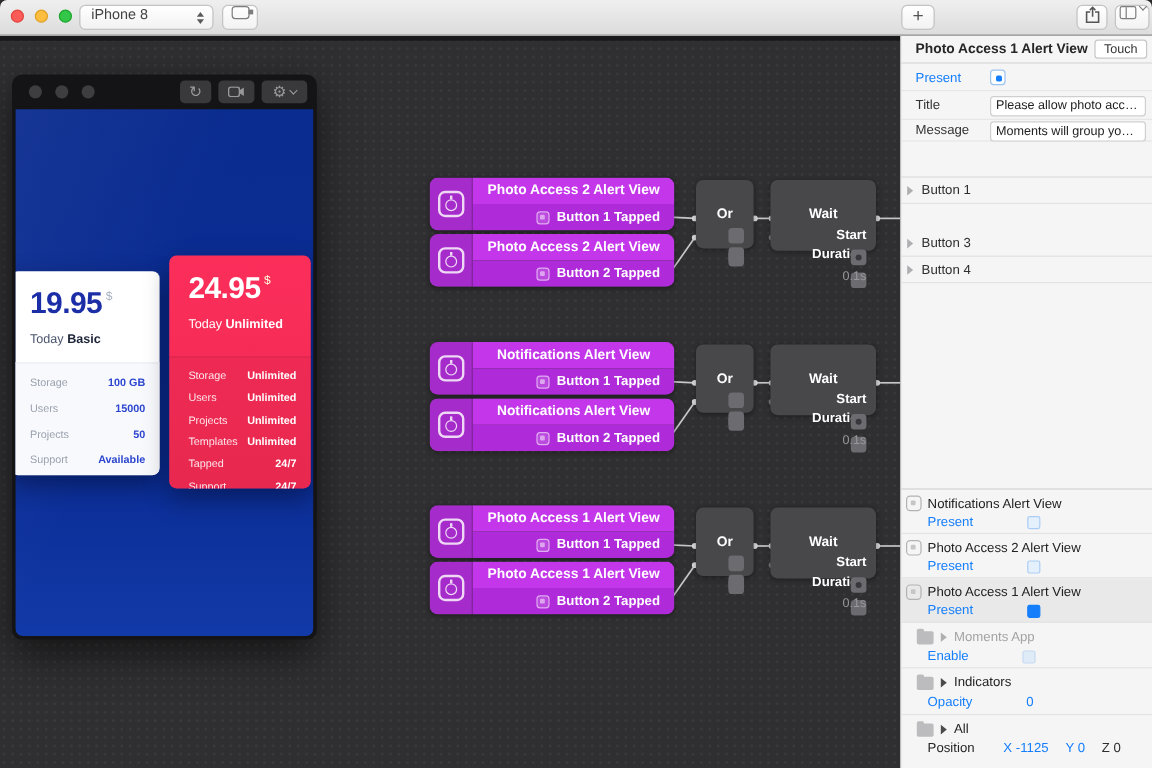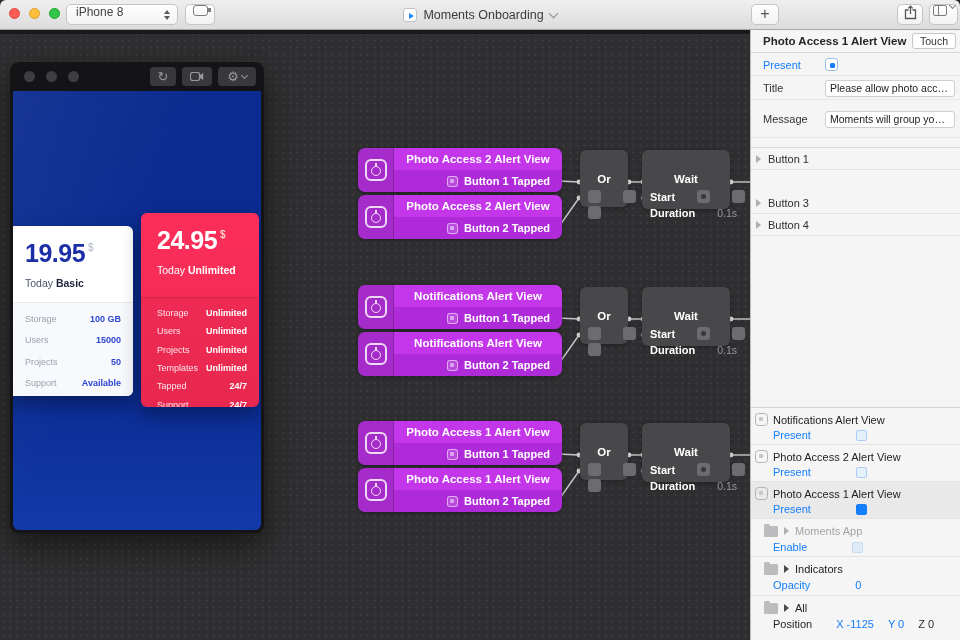--- a/index.html
+++ b/index.html
@@ -104,21 +104,21 @@
     display:flex; align-items:center; justify-content:flex-end; padding-right:12px; gap:6px; }
   .pcheck { width:11px; height:11px; border:1.5px solid rgba(255,255,255,0.55); border-radius:3px;
     background:rgba(255,255,255,0.15); position:relative; flex:none; }
   .pcheck::after { content:""; position:absolute; left:2px; top:2px; width:4px; height:4px; border-radius:1px; background:rgba(255,255,255,0.5); }
 
   .gnode { position:absolute; top:2px; background:#48484B; border-radius:6px; padding:5px 8px 6px;
     box-shadow:0 1px 4px rgba(0,0,0,0.35); }
   .or-node { left:222px; width:48px; height:57px; }
   .wait-node { left:284px; width:88px; height:59px; }
   .ntitle { height:16px; line-height:16px; text-align:center; color:#fff; font-size:11.5px; font-weight:bold; margin-bottom:2px;margin-top:16px; }
-  .nrow { height:13px; margin-top:3px; display:flex; align-items:flex-end; gap:22px; }
+  .nrow { height:13px; margin-top:3px; display:flex; align-items:flex-end; gap:6px;flex-direction:column; }
   .sq { width:13px; height:13px; border-radius:3px; background:#6B6B70; flex:none; }
   .sq-toggle { position:relative; }
   .sq-toggle::after { content:""; position:absolute; left:4px; top:4px; width:5px; height:5px; border-radius:50%; background:#38383B; }
   .nlabel { color:#fff; font-size:11px; font-weight:bold; }
   .nvalue { color:#98989C; font-size:10.5px; }
   .wrow1 { justify-content:flex-start; } .wrow1 .sq-out { margin-left:auto; }
   .flow-svg { position:absolute; left:0; top:0; width:750px; height:610px; pointer-events:none; }
   .flow-svg line { stroke:#C7C7C9; stroke-width:1.4; }
   .flow-svg circle { fill:#DBDBDD; }
   .flow-svg circle.dim { fill:#7E7E82; }
@@ -127,21 +127,21 @@
   .panel { position:absolute; left:750px; top:30px; width:210px; height:610px; background:#F5F5F5;
     border-left:1px solid #BDBDBD; font-size:11px; color:#262626; }
   .p-header { position:absolute; left:0; top:0; width:100%; height:23px; border-bottom:1px solid #D8D8D8;
     display:flex; align-items:center; padding:0 4px 0 12px; }
   .p-header-title { font-weight:bold; font-size:11.5px; flex:1; }
   .touch-btn { height:16px; padding:0 7px; background:#FFFFFF; border:1px solid #C7C7C7; border-radius:3px;
     font-size:10.5px; color:#333; display:flex; align-items:center; }
   .prop-row { position:absolute; left:0; width:100%; display:flex; align-items:center; padding-left:12px; border-bottom:1px solid #E7E7E7; }
   .row-present { top:24px; height:22px; }
   .row-title { top:47px; height:23px; }
-  .row-message { top:71px; height:37px;align-items:center; }
+  .row-message { top:71px; height:17px;align-items:center; }
   .row-tint { top:95px; height:22px; border-bottom:none; }
   .prop-label { width:62px; color:#333; }
   .link { color:#157EFB; }
   .prop-input { width:130px; height:17px; border:1px solid #CFCFCF; border-radius:3px; background:#fff;
     font-size:10.5px; color:#222; padding:0 4px; font-family:"Liberation Sans",sans-serif; white-space:nowrap; overflow:hidden; text-overflow:ellipsis; }
   .present-check { width:13px; height:13px; border:1px solid #9CC3EE; border-radius:3px; background:#fff; position:relative; }
   .present-check::after { content:""; position:absolute; left:3.5px; top:3.5px; width:5px; height:5px; border-radius:1.5px; background:#157EFB; }
   .tint-swatch { width:54px; height:12px; background:#0C9BFA; border-radius:2px; border:0.5px solid rgba(0,0,0,0.15); }
   .p-sep1 { position:absolute; left:0; top:117px; width:100%; border-top:1px solid #DCDCDC; }
   .btn-row { position:absolute; left:0; width:100%; height:22px; display:flex; align-items:center; gap:7px; padding-left:5px; border-bottom:1px solid #E2E2E2; }
@@ -189,25 +189,20 @@
       <span>iPhone 8</span>
       <span class="stepper">
           <span class="tri-up"></span>
           <span class="tri-dn"></span>
         </span>
     </div>
     <div class="tbtn mirror-btn">
       <span class="mirror-glyph"></span>
     </div>
 
-    <div class="doc-title-wrap">
-      <span class="doc-icon"></span>
-      <span class="doc-title">Moments Onboarding</span>
-      <span class="chev"></span>
-    </div>
 
     <div class="tbtn plus-btn">
       <span>+</span>
     </div>
     <div class="tbtn share-btn">
       <svg width="13" height="15" viewBox="0 0 13 15">
         <path d="M4.5 5 H1.5 V13.5 H11.5 V5 H8.5" fill="none" stroke="#555" stroke-width="1.3"></path>
         <path d="M6.5 9 V1.3 M4.2 3.4 L6.5 1.1 L8.8 3.4" fill="none" stroke="#555" stroke-width="1.3"></path>
       </svg>
     </div>

